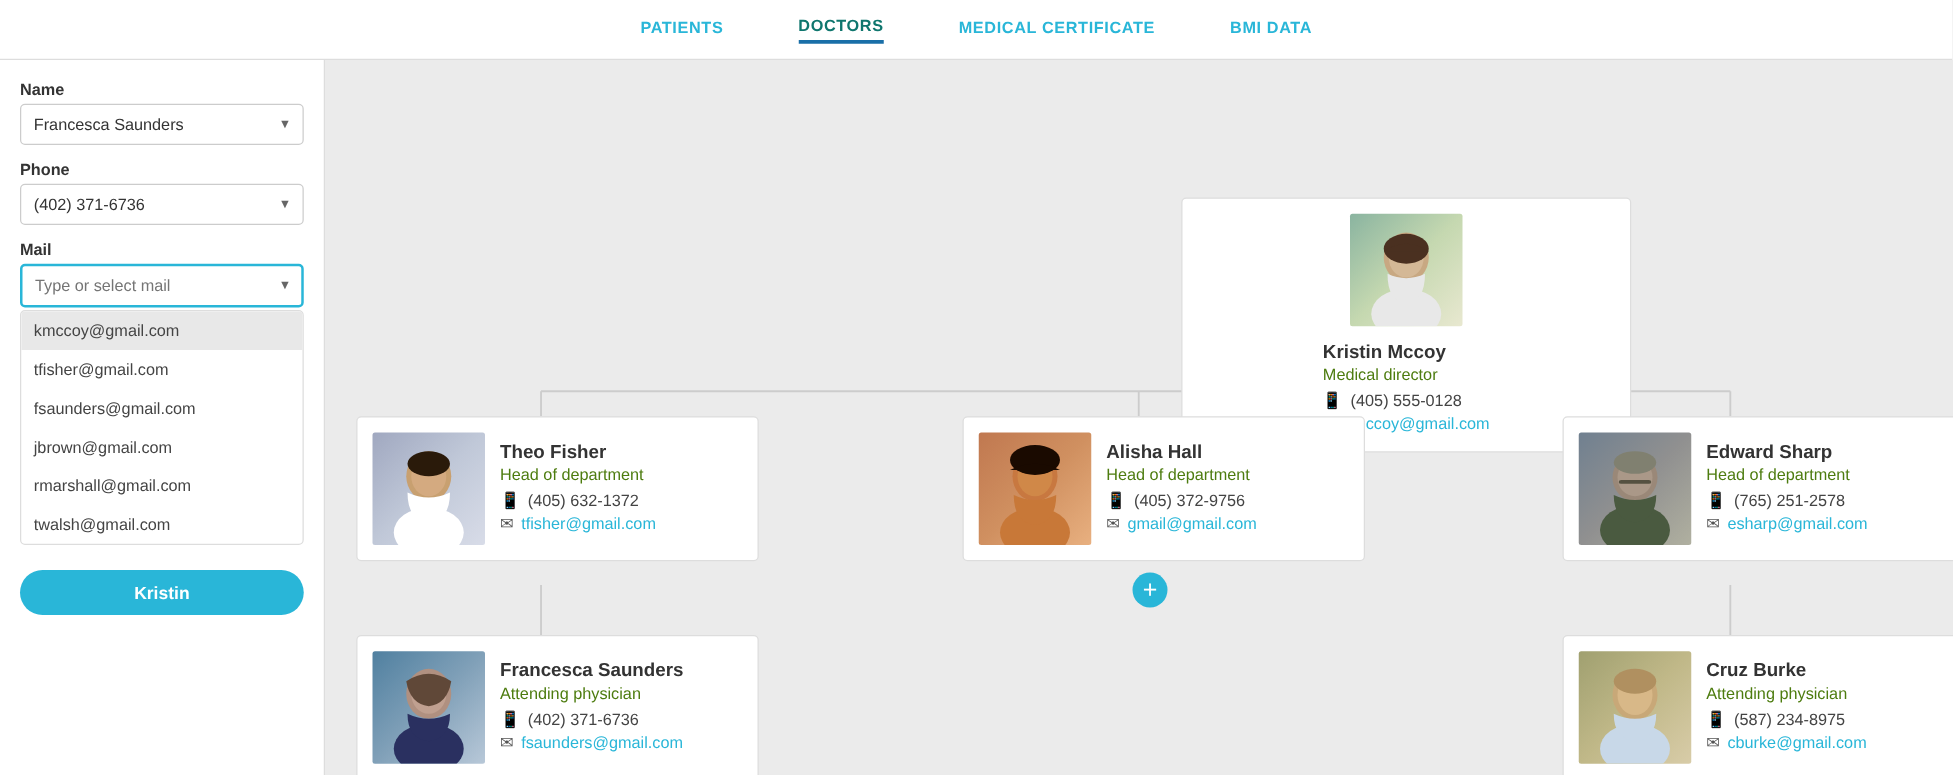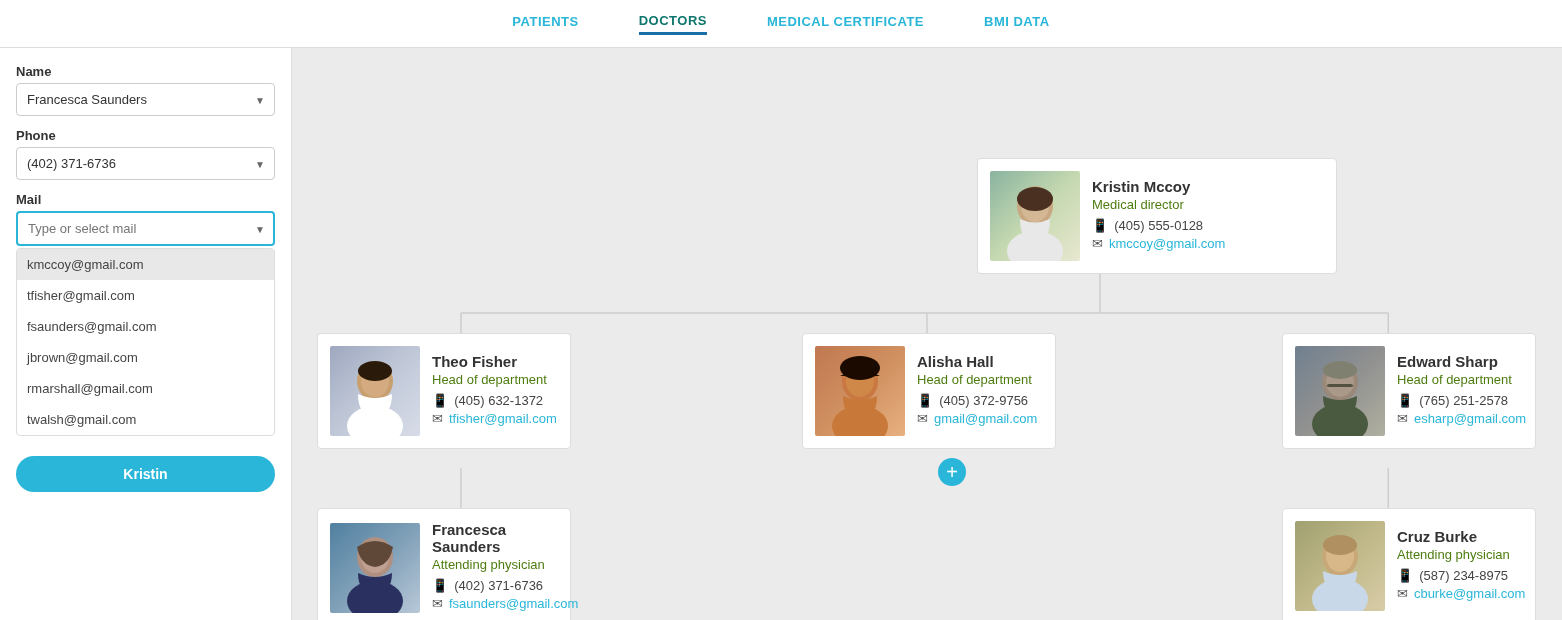--- a/index.html
+++ b/index.html
@@ -33,21 +33,21 @@
 
     
     .main-layout {
       display: flex;
       flex: 1;
       overflow: hidden;
     }
 
     
     .sidebar {
-      width: 292px;
+      width: 260px;
       background: #fff;
       border-right: 1px solid #ddd;
       padding: 16px;
       display: flex;
       flex-direction: column;
       gap: 12px;
       flex-shrink: 0;
       overflow-y: auto;
     }
     .field-label {
@@ -146,21 +146,21 @@
 
     
     .doctor-card {
       background: #fff;
       border: 1px solid #ddd;
       border-radius: 4px;
       display: flex;
       align-items: center;
       gap: 12px;
       padding: 12px;
-      width: 254px;
+      width: 322px;
       position: absolute;
     }
     .doctor-info h3 {
       font-size: 15px;
       font-weight: 700;
       color: #333;
       margin-bottom: 2px;
     }
     .doctor-info .role {
       font-size: 13px;
@@ -305,21 +305,21 @@
 
         <line x1="640" y1="245" x2="640" y2="265" stroke="#ccc" stroke-width="1.5"></line>
 
         <line x1="1120" y1="245" x2="1120" y2="265" stroke="#ccc" stroke-width="1.5"></line>
 
         <line x1="155" y1="400" x2="155" y2="440" stroke="#ccc" stroke-width="1.5"></line>
 
         <line x1="1120" y1="400" x2="1120" y2="440" stroke="#ccc" stroke-width="1.5"></line>
       </svg>
 
-      <div class="doctor-card" style="left:665px; top:90px; width:360px;">
+      <div class="doctor-card" style="left:665px; top:90px; width:360px;flex-direction:column;">
         <div class="photo-placeholder photo-kristin">
           <svg viewBox="0 0 90 90" xmlns="http://www.w3.org/2000/svg">
             <ellipse cx="45" cy="35" rx="18" ry="20" fill="#c8a882"></ellipse>
             <ellipse cx="45" cy="35" rx="14" ry="16" fill="#d4b896"></ellipse>
             <ellipse cx="45" cy="80" rx="28" ry="20" fill="#e8e8e8"></ellipse>
             <path d="M30 48 Q45 55 60 48 Q60 70 45 72 Q30 70 30 48Z" fill="#e8e8e8"></path>
             <ellipse cx="45" cy="28" rx="18" ry="12" fill="#4a3020"></ellipse>
             <path d="M27 30 Q45 18 63 30" fill="#4a3020"></path>
           </svg>
         </div>

